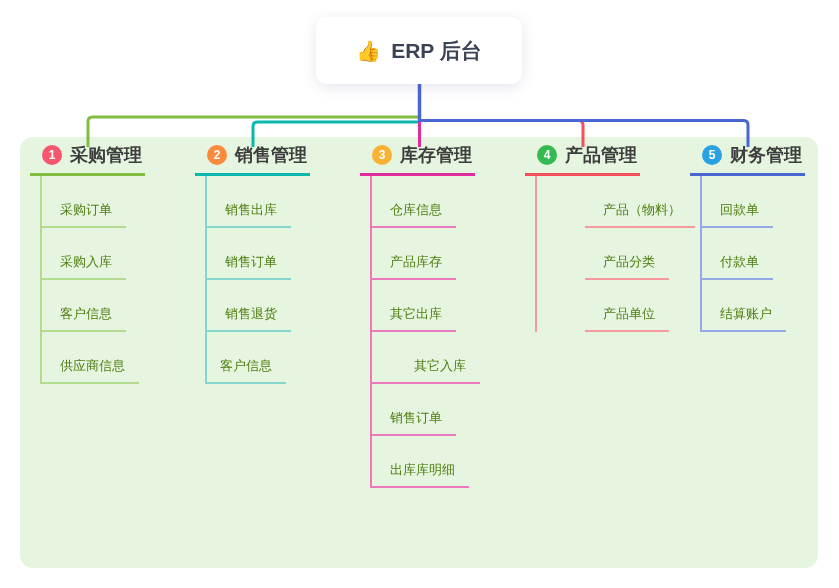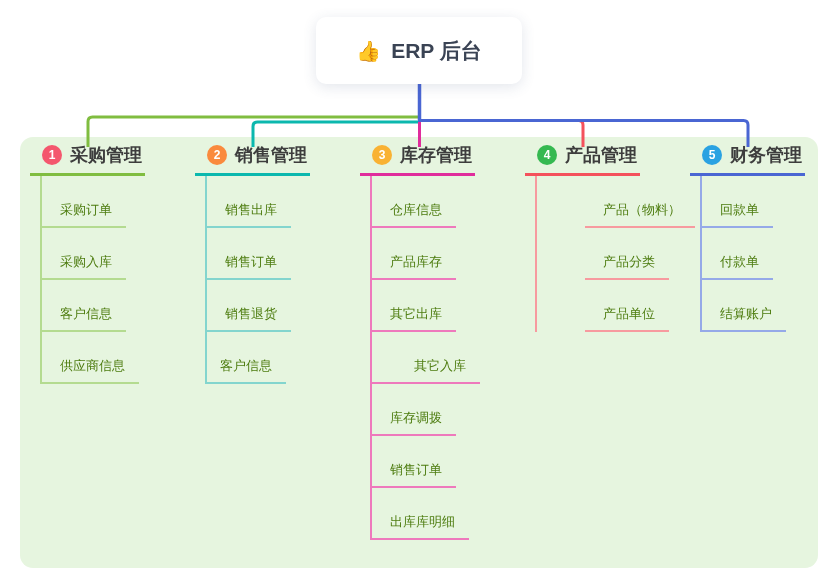--- a/index.html
+++ b/index.html
@@ -107,23 +107,20 @@
           <div class="child">
             <span class="child-label" style="border-bottom: 2px solid rgb(238, 121, 188); text-align: center;">产品库存</span>
           </div>
           <div class="child">
             <span class="child-label" style="border-bottom: 2px solid rgb(238, 121, 188);">其它出库</span>
           </div>
           <div class="child">
             <span class="child-label" style="border-bottom: 2px solid rgb(238, 121, 188); padding-left: 42px;">其它入库</span>
           </div>
           <div class="child">
-            <span class="child-label" style="border-bottom: 2px solid rgb(238, 121, 188);">库存调拨</span>
-          </div>
-          <div class="child">
             <span class="child-label" style="border-bottom: 2px solid rgb(238, 121, 188);">销售订单</span>
           </div>
           <div class="child">
             <span class="child-label" style="border-bottom: 2px solid rgb(238, 121, 188);">出库库明细</span>
           </div>
         </div>
       </div>
       <div class="branch" style="left: 525px;">
         <div class="branch-head" style="border-bottom: 3px solid rgb(244, 81, 92);">
           <span class="badge" style="background: rgb(53, 185, 81);">4</span>

